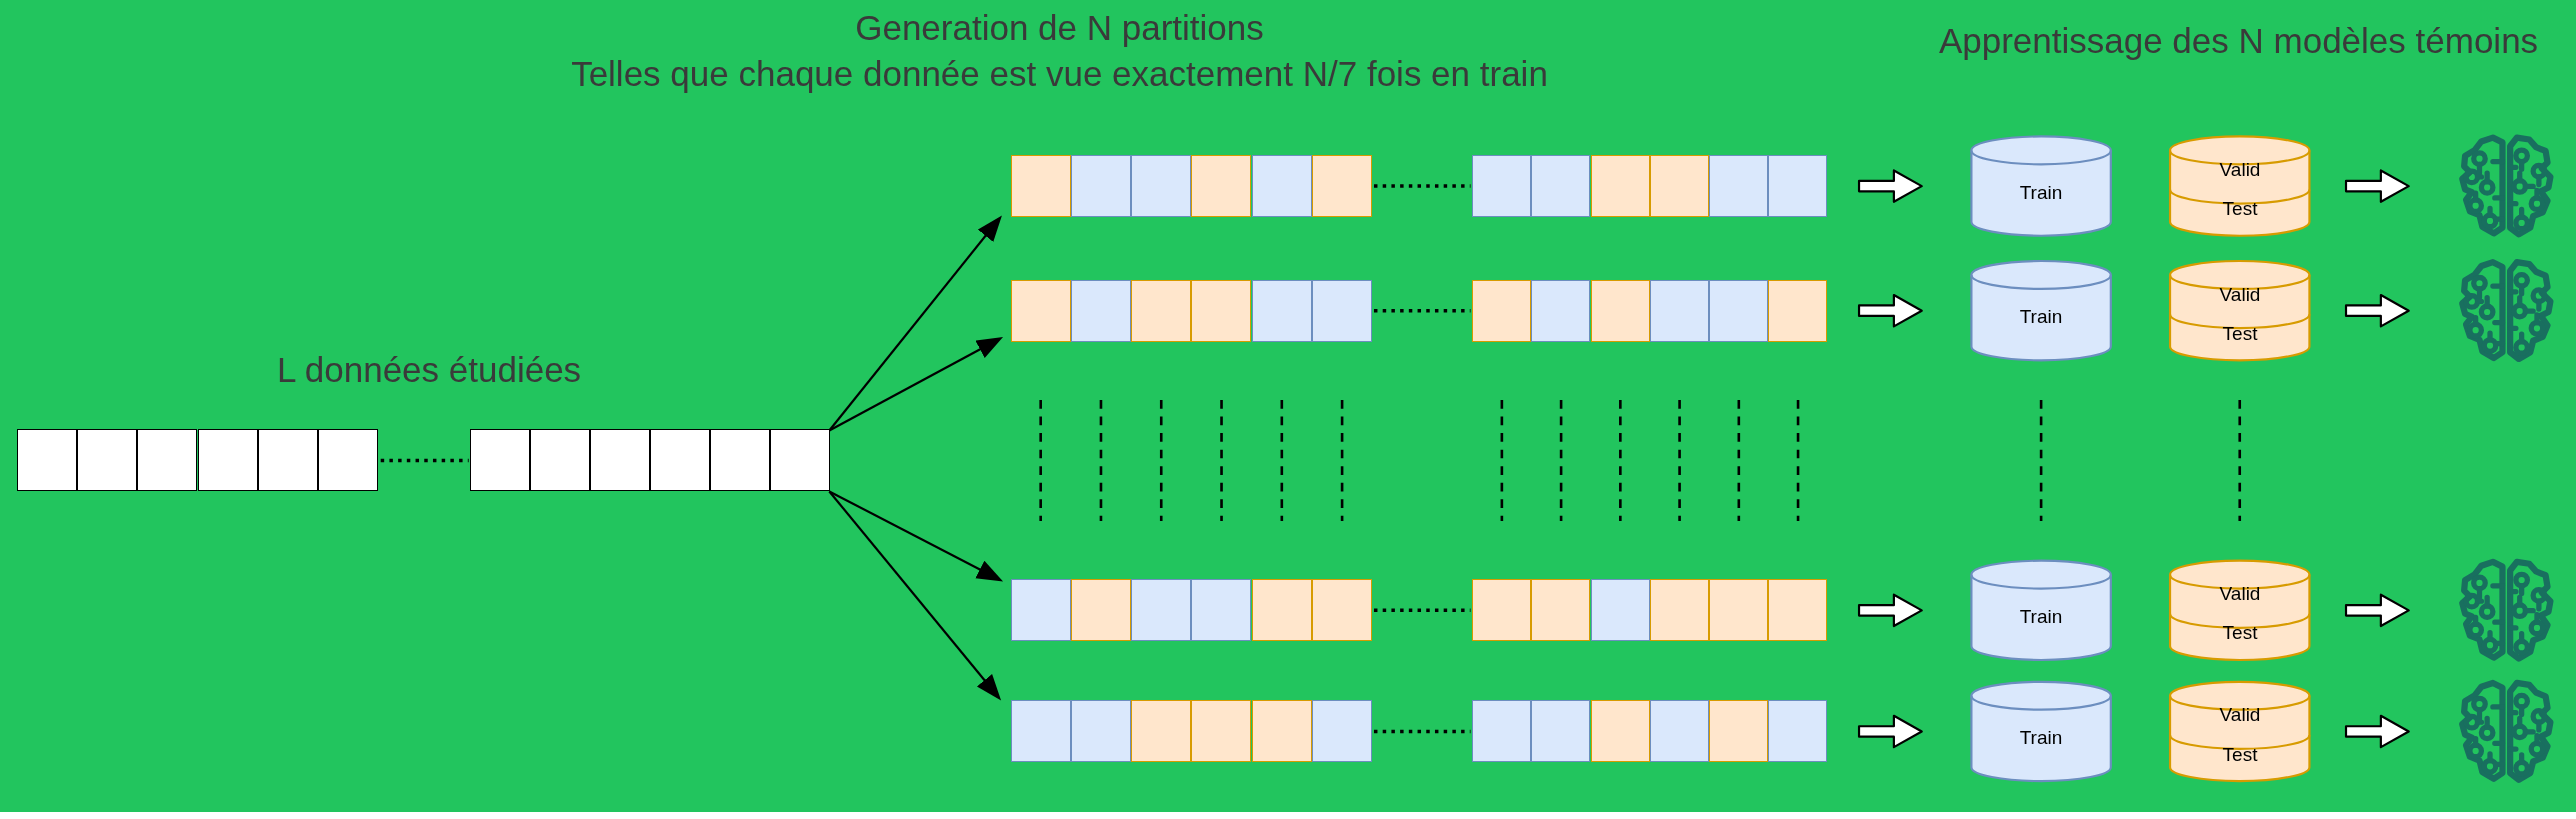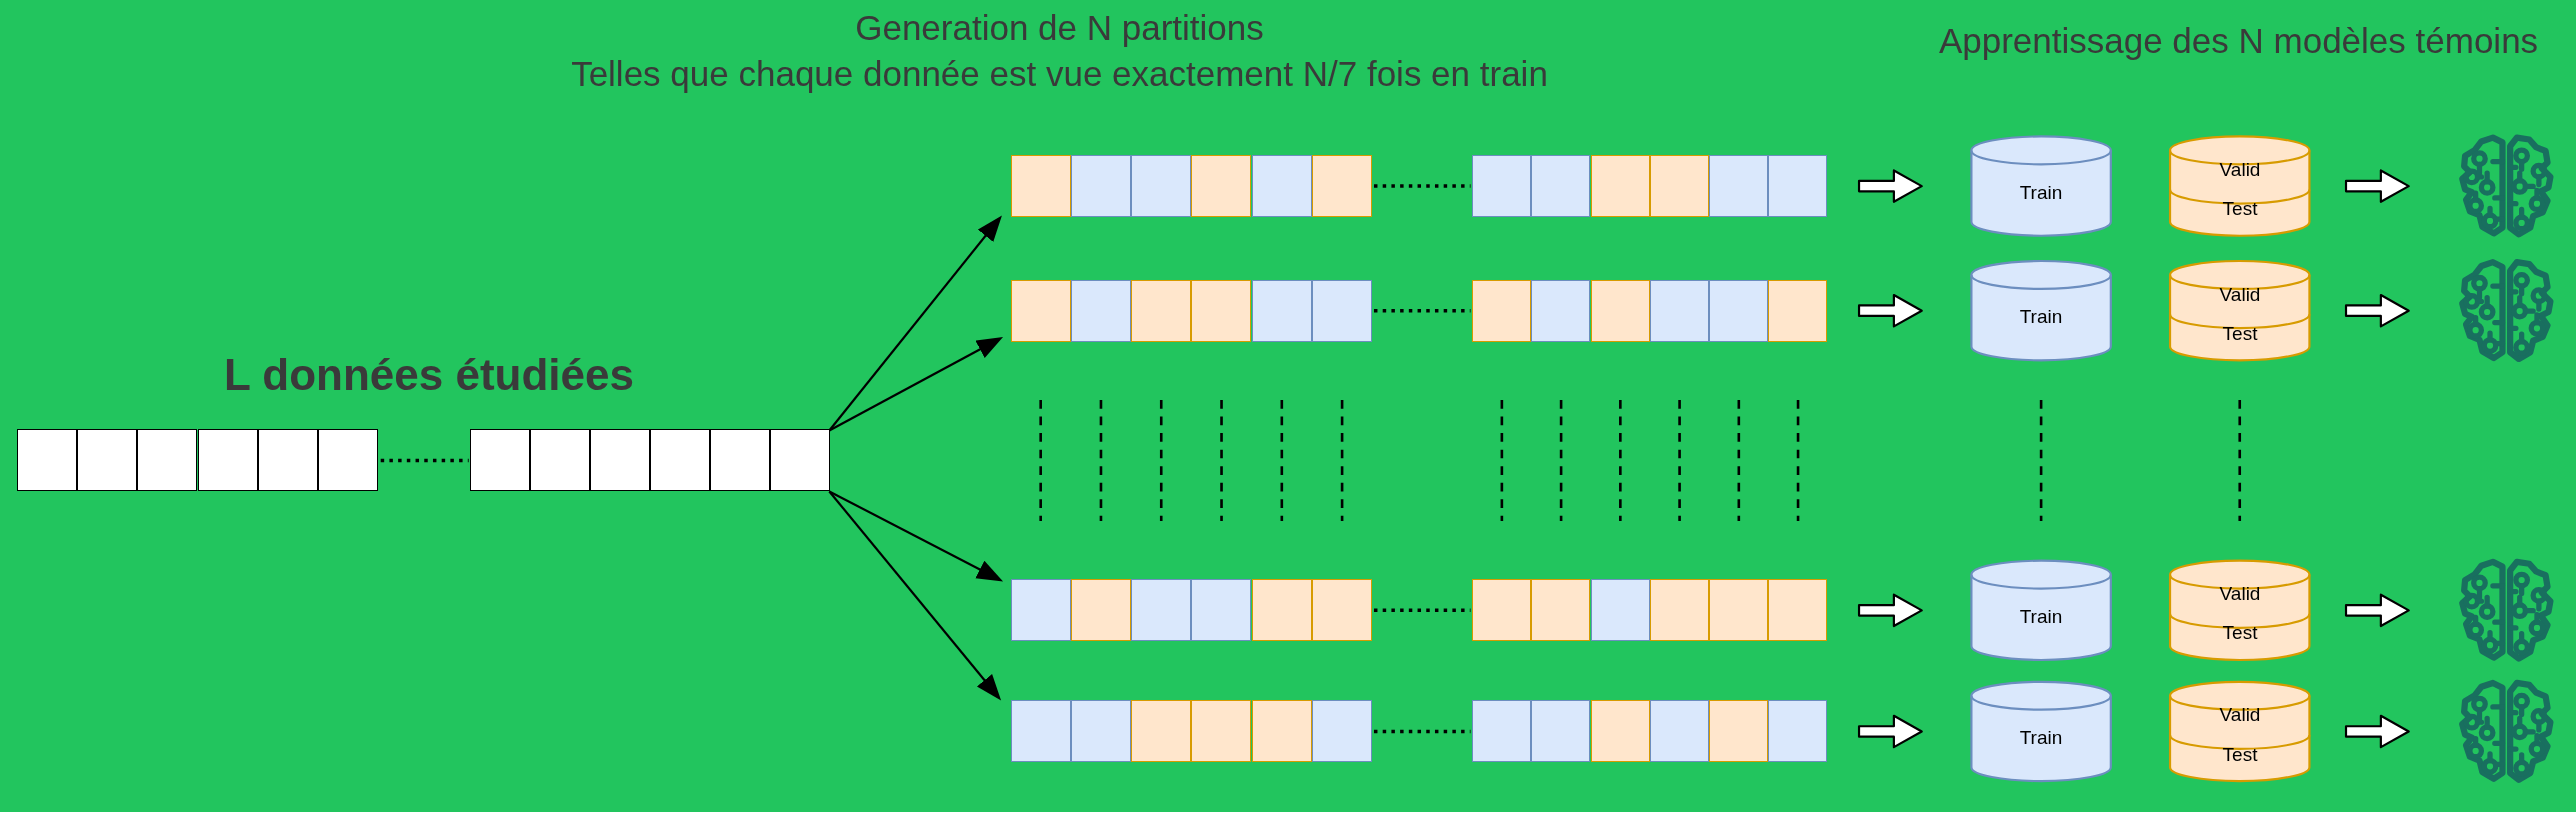--- a/index.html
+++ b/index.html
@@ -4,21 +4,21 @@
 <style>
   html,body{margin:0;padding:0;background:#ffffff;}
   #canvas{
     position:relative;width:2576px;height:812px;background:#22c55e;overflow:hidden;
     font-family:"Liberation Sans","DejaVu Sans",sans-serif;
   }
   .title{position:absolute;color:var(--text,#3a3a3a);text-align:center;}
   #partitions-title{left:476px;top:5.2px;width:1167px;font-size:35px;line-height:1.32;}
   #training-title{left:1899px;top:21px;width:679px;font-size:35px;}
   #source-label{position:absolute;left:211px;top:350px;width:436px;text-align:center;
-    font-size:44px;color:var(--text,#3a3a3a);font-weight:bold;}
+    font-size:35px;color:var(--text,#3a3a3a);}
   .cell{position:absolute;box-sizing:border-box;height:62px;}
   .cell-W{background:#ffffff;border:1.7px solid #000000;}
   .cell-B{background:var(--blue-fill);border:1.7px solid var(--blue-border);}
   .cell-O{background:var(--orange-fill);border:1.7px solid var(--orange-border);}
   #diagram-layer{position:absolute;left:0;top:0;width:2576px;height:820px;}
   .cyl-label{position:absolute;width:122px;text-align:center;font-size:19px;color:#000;}
 </style>
 </head>
 <body>
 

